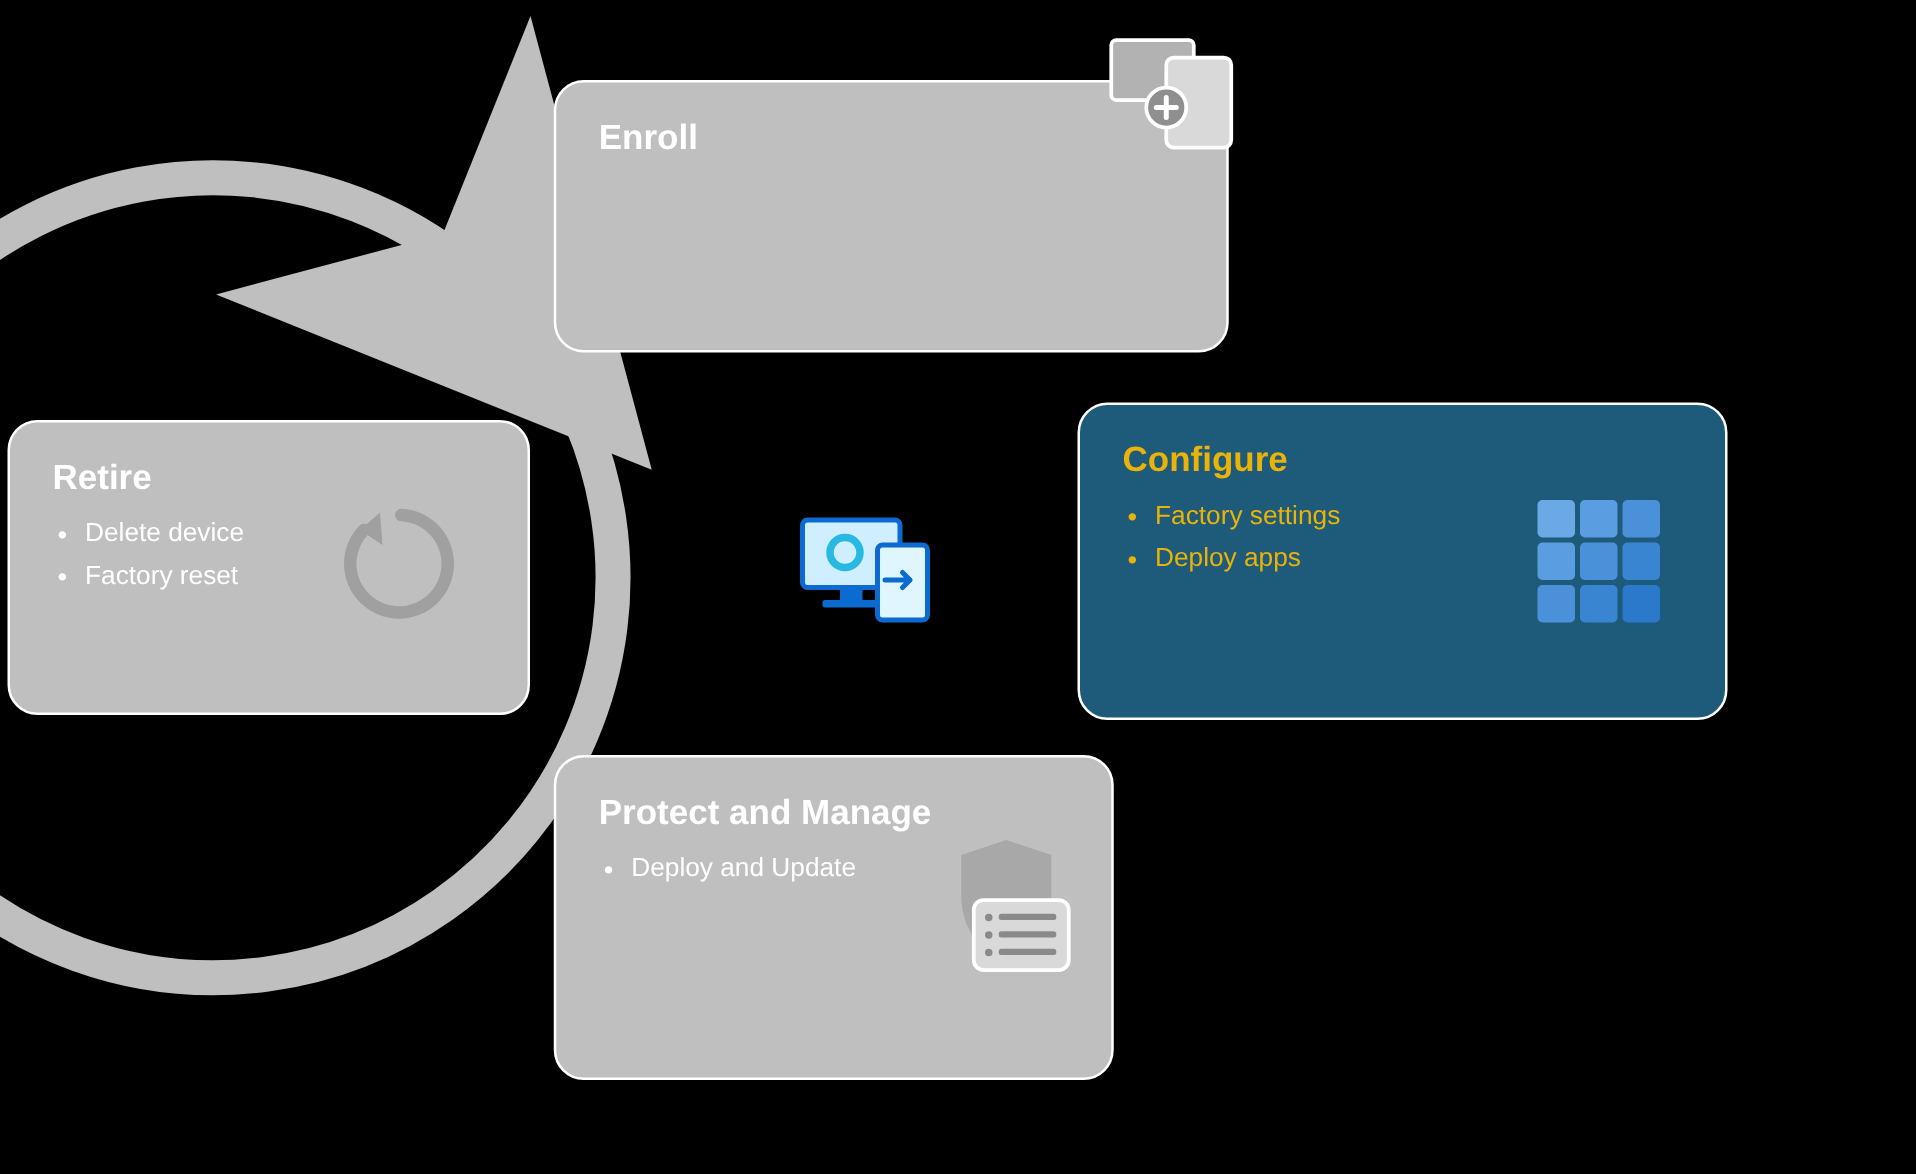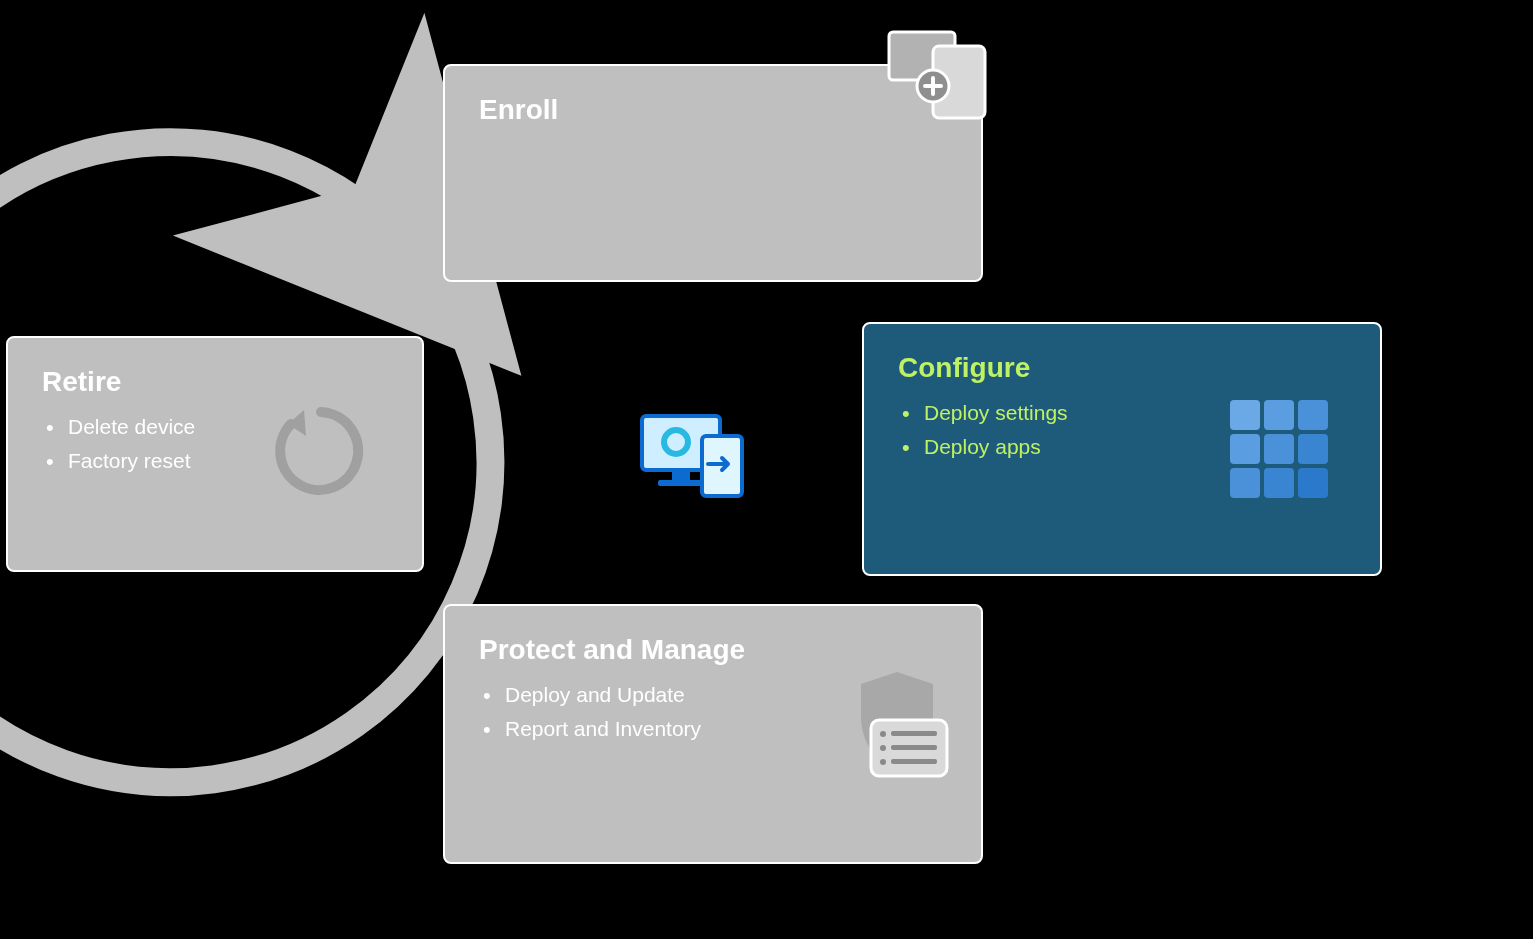--- a/index.html
+++ b/index.html
@@ -12,31 +12,31 @@
     overflow: hidden;
   }
   .arc-svg {
     position: absolute;
     top: 0;
     left: 0;
     pointer-events: none;
   }
   .card {
     position: absolute;
-    border-radius: 8px;
+    border-radius: 24px;
     padding: 28px 34px;
     border: 2px solid #fff;
   }
   .card-inactive {
     background: #bfbfbf;
     color: #fff;
   }
   .card-active {
     background: #1e5a7a;
-    color: #bef264;
+    color: #eab308;
   }
   .card h2 {
     font-size: 28px;
     font-weight: 700;
     margin-bottom: 12px;
   }
   .card ul {
     list-style: none;
     padding-left: 4px;
   }
@@ -48,21 +48,21 @@
   }
   .card li::before {
     content: "•";
     position: absolute;
     left: 0;
     font-size: 22px;
   }
   
   .enroll  { left: 443px; top: 64px;  width: 540px; height: 218px; }
   .configure { left: 862px; top: 322px; width: 520px; height: 254px; }
-  .protect { left: 443px; top: 604px; width: 540px; height: 260px; }
+  .protect { left: 443px; top: 604px; width: 448px; height: 260px; }
   .retire  { left: 6px;   top: 336px; width: 418px; height: 236px; }
   
   .center-icon {
     position: absolute;
     left: 632px;
     top: 408px;
     width: 120px;
     height: 96px;
   }
   
@@ -112,21 +112,21 @@
       <rect x="52" y="20" width="52" height="72" rx="6" fill="#d9d9d9" stroke="#fff" stroke-width="3"></rect>
       <circle cx="52" cy="60" r="16" fill="#8f8f8f" stroke="#fff" stroke-width="3"></circle>
       <path d="M52 52 v16 M44 60 h16" stroke="#fff" stroke-width="4" stroke-linecap="round"></path>
     </svg>
   </div>
 </div>
 
 <div class="card card-active configure">
   <h2>Configure</h2>
   <ul>
-    <li>Deploy settings</li>
+    <li>Factory settings</li>
     <li>Deploy apps</li>
   </ul>
   <div class="card-icon">
     <div class="grid-icon" id="grid-icon">
         <span style="background: rgb(106, 168, 230);"></span>
         <span style="background: rgb(90, 157, 224);"></span>
         <span style="background: rgb(74, 145, 217);"></span>
         <span style="background: rgb(90, 157, 224);"></span>
         <span style="background: rgb(74, 145, 217);"></span>
         <span style="background: rgb(58, 133, 210);"></span>
@@ -134,21 +134,20 @@
         <span style="background: rgb(58, 133, 210);"></span>
         <span style="background: rgb(42, 121, 203);"></span>
       </div>
   </div>
 </div>
 
 <div class="card card-inactive protect">
   <h2>Protect and Manage</h2>
   <ul>
     <li>Deploy and Update</li>
-    <li>Report and Inventory</li>
   </ul>
   <div class="card-icon">
     <svg width="120" height="120" viewBox="0 0 120 120">
       <path d="M60 6 L96 18 V50 C96 78 80 96 60 104 C40 96 24 78 24 50 V18 Z" fill="#a8a8a8"></path>
       <rect x="34" y="54" width="76" height="56" rx="8" fill="#d9d9d9" stroke="#fff" stroke-width="3"></rect>
       <circle cx="46" cy="68" r="3" fill="#8a8a8a"></circle>
         <rect x="54" y="65" width="46" height="5" rx="2" fill="#8a8a8a"></rect>
       <circle cx="46" cy="82" r="3" fill="#8a8a8a"></circle>
         <rect x="54" y="79" width="46" height="5" rx="2" fill="#8a8a8a"></rect>
       <circle cx="46" cy="96" r="3" fill="#8a8a8a"></circle>

